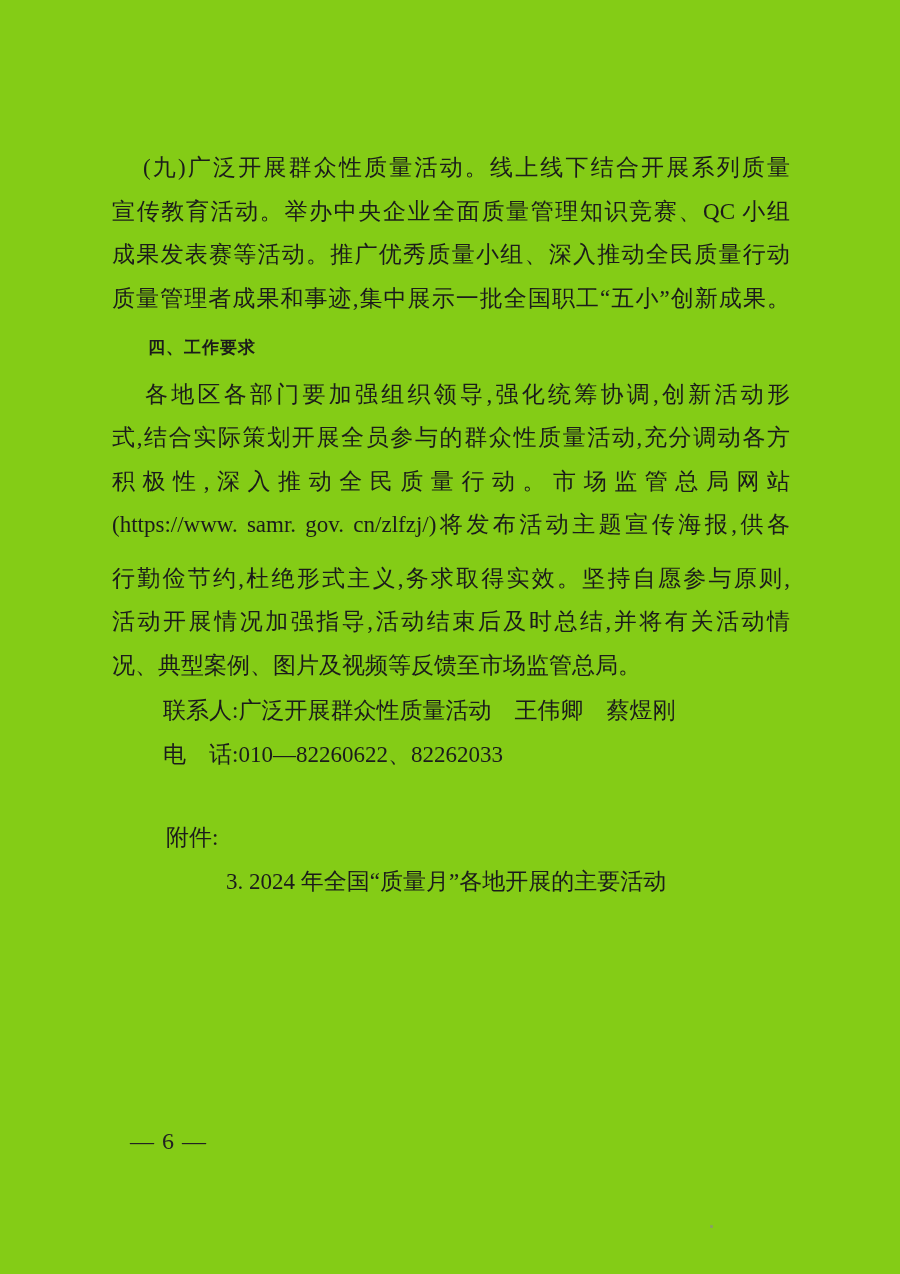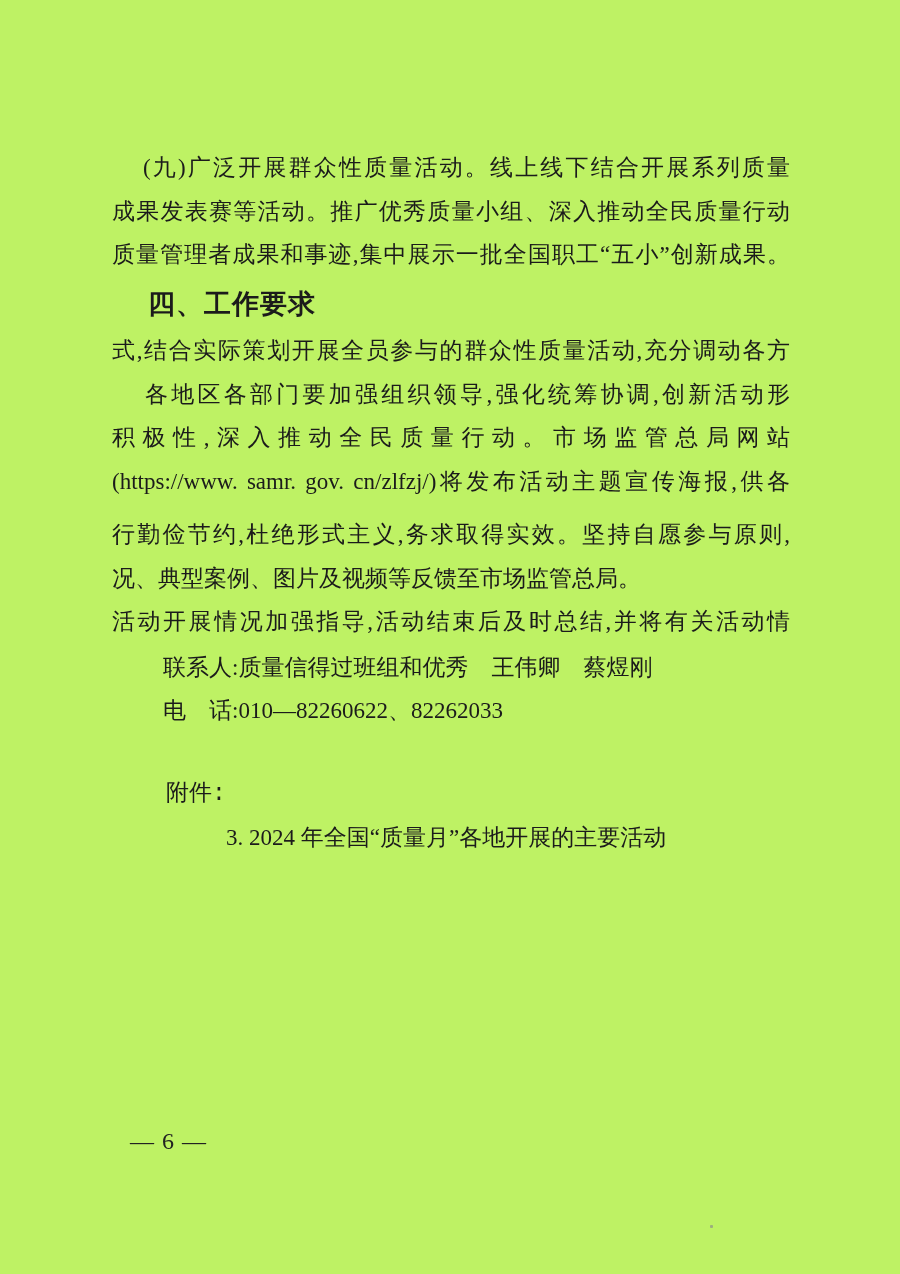--- a/index.html
+++ b/index.html
@@ -7,21 +7,21 @@
     padding: 0;
     width: 900px;
     height: 1274px;
     background: #ffffff;
     overflow: hidden;
   }
   .page {
     position: relative;
     width: 900px;
     height: 1274px;
-    background: #bef264;
+    background: #84cc16;
     color: #1b1b1b;
     font-family: "Liberation Serif", "DejaVu Serif", serif;
     -webkit-font-smoothing: antialiased;
   }
   .doc {
     position: absolute;
     left: 112px;
     top: 146px;
     width: 678px;
     font-size: 23px;
@@ -36,39 +36,39 @@
   .st {
     white-space: normal;
     text-align: justify;
     text-align-last: justify;
   }
   .ind1 { text-indent: 31px; }
   .ind2 { text-indent: 33px; }
   .heading {
     font-family: "Liberation Sans", "DejaVu Sans", sans-serif;
     font-weight: bold;
-    font-size: 27px;
+    font-size: 17px;
     line-height: 43.5px;
     margin: 6px 0 0 36px;
     letter-spacing: 1px;
   }
   .para2 { margin-top: 3px; }
   .para3 { margin-top: 10px; }
   .contact {
     margin-top: 2px;
     margin-left: 51px;
     line-height: 44px;
   }
   .attach {
     margin-top: 40px;
     margin-left: 54px;
     line-height: 45px;
   }
   .attach .first { display: flex; }
-  .attach .first .lbl { flex: 0 0 auto; font-family: Liberation Mono, monospace; }
+  .attach .first .lbl { flex: 0 0 auto; }
   .attach .cont { padding-left: 60px; }
   .footer-page-num {
     position: absolute;
     left: 130px;
     top: 1128px;
     font-size: 24px;
     letter-spacing: 1px;
     color: #222;
   }
   .artifact-dot {
@@ -84,41 +84,42 @@
 </style>
 </head>
 <body>
 
 <div class="page">
 
   <main class="doc">
 
     <section class="para">
       <div class="tl st ind1">(九)广泛开展群众性质量活动。线上线下结合开展系列质量</div>
+      <div class="tl st">宣传教育活动。举办中央企业全面质量管理知识竞赛、QC 小组</div>
       <div class="tl st">成果发表赛等活动。推广优秀质量小组、深入推动全民质量行动</div>
       <div class="tl st">质量管理者成果和事迹,集中展示一批全国职工“五小”创新成果。</div>
     </section>
 
     <div class="heading">四、工作要求</div>
 
     <section class="para para2">
+      <div class="tl st ind2">各地区各部门要加强组织领导,强化统筹协调,创新活动形</div>
       <div class="tl st">式,结合实际策划开展全员参与的群众性质量活动,充分调动各方</div>
-      <div class="tl st ind2">各地区各部门要加强组织领导,强化统筹协调,创新活动形</div>
       <div class="tl st">积极性,深入推动全民质量行动。市场监管总局网站</div>
       <div class="tl st">(https://www. samr. gov. cn/zlfzj/)将发布活动主题宣传海报,供各</div>
     </section>
 
     <section class="para para3">
       <div class="tl st">行勤俭节约,杜绝形式主义,务求取得实效。坚持自愿参与原则,</div>
+      <div class="tl st">活动开展情况加强指导,活动结束后及时总结,并将有关活动情</div>
       <div class="tl">况、典型案例、图片及视频等反馈至市场监管总局。</div>
-      <div class="tl st">活动开展情况加强指导,活动结束后及时总结,并将有关活动情</div>
     </section>
 
     <section class="contact">
-      <div class="tl">联系人:质量信得过班组和优秀　王伟卿　蔡煜刚</div>
+      <div class="tl">联系人:广泛开展群众性质量活动　王伟卿　蔡煜刚</div>
       <div class="tl">电　话:010—82260622、82262033</div>
     </section>
 
     <section class="attach">
       <div class="tl first">
         <span class="lbl">附件:</span>
       </div>
       <div class="tl cont">3. 2024 年全国“质量月”各地开展的主要活动</div>
     </section>
 

